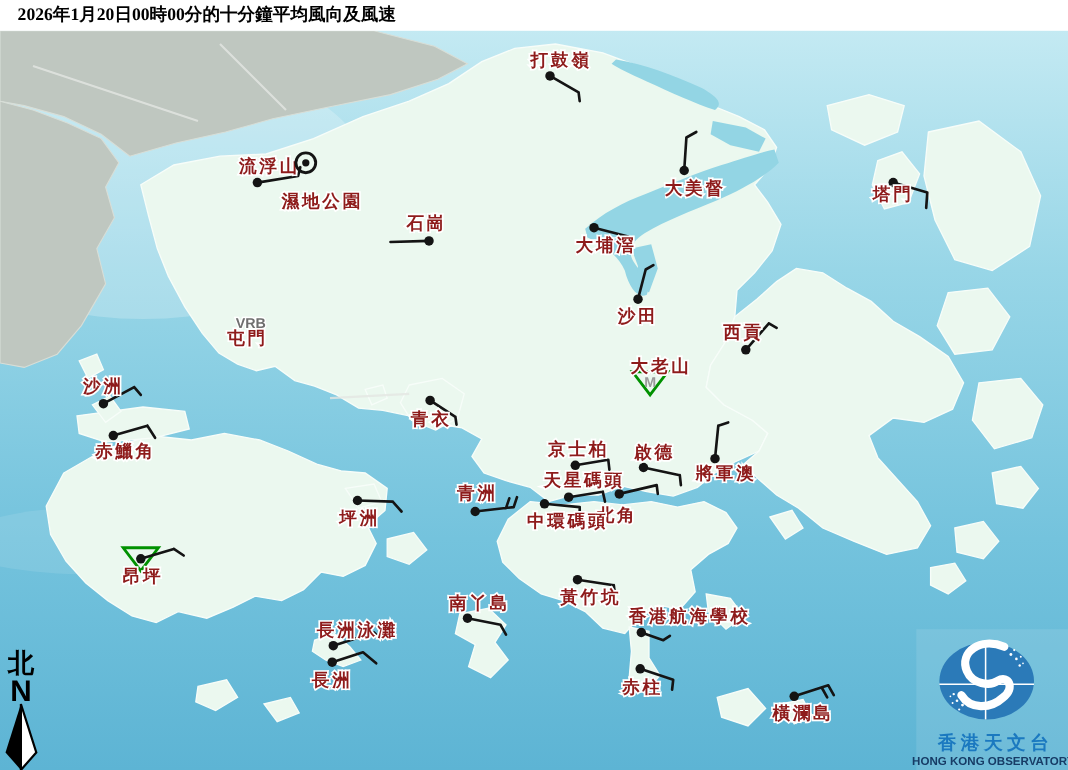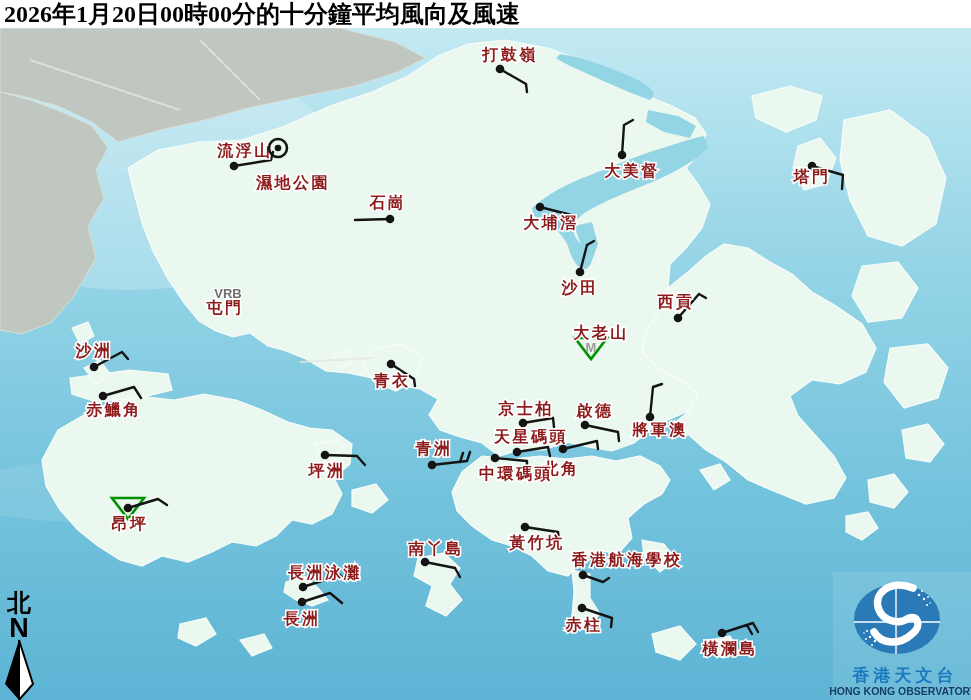--- a/index.html
+++ b/index.html
@@ -1,20 +1,20 @@
 <!DOCTYPE html>
 <html><head>
 <meta charset="utf-8">
 <style>
   html,body{margin:0;padding:0;background:#444;}
   .stage{position:relative;width:971px;height:700px;overflow:hidden;
          font-family:"Liberation Sans","DejaVu Sans",sans-serif;}
   .titlebar{position:absolute;top:0;left:0;width:100%;height:28px;background:#ffffff;
             z-index:5;}
-  .titlebar span{display:block;padding-left:4px;line-height:28px;font-size:24px;color:#000;
+  .titlebar span{display:block;padding-left:16px;line-height:28px;font-size:16px;color:#000;
             font-family:"Liberation Serif","DejaVu Serif",serif;font-weight:bold;white-space:nowrap;}
   svg.map{position:absolute;top:0;left:0;}
   .land{fill:#ebf8ef;stroke:#f7fdf9;stroke-width:1.2px;}
   .gray-land{fill:#bfc7c0;stroke:#d8ded7;stroke-width:1px;}
   .bay{fill:#93d5e4;stroke:none;}
   .road{stroke:#e3e6e2;stroke-width:2px;fill:none;opacity:.8;}
   .barb{stroke:#141414;stroke-width:2.4px;fill:none;stroke-linecap:round;stroke-linejoin:round;}
   .dot{fill:#141414;}
   .calm-outer{fill:none;stroke:#141414;stroke-width:2.6px;}
   .tri{fill:none;stroke:#009100;stroke-width:2.6px;}

